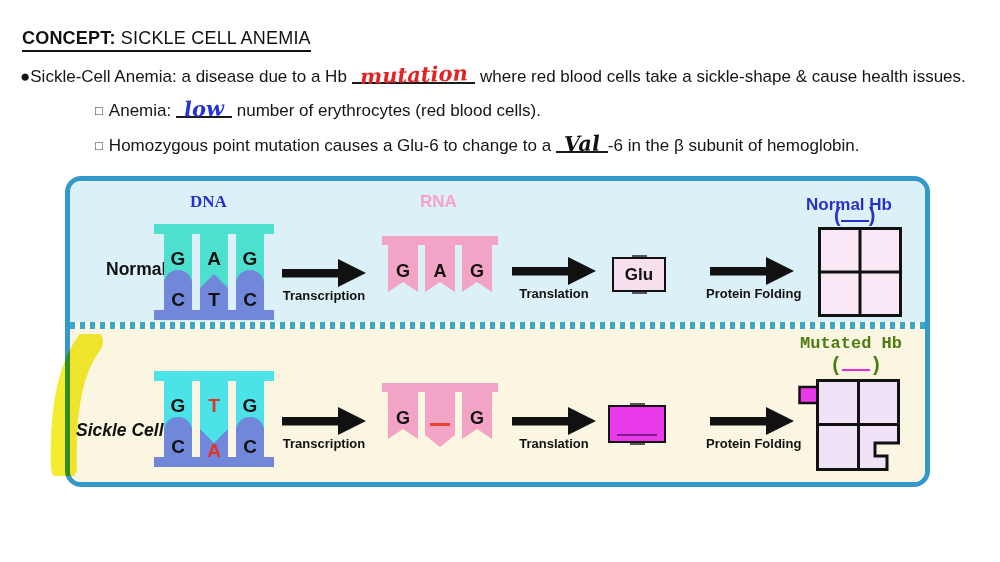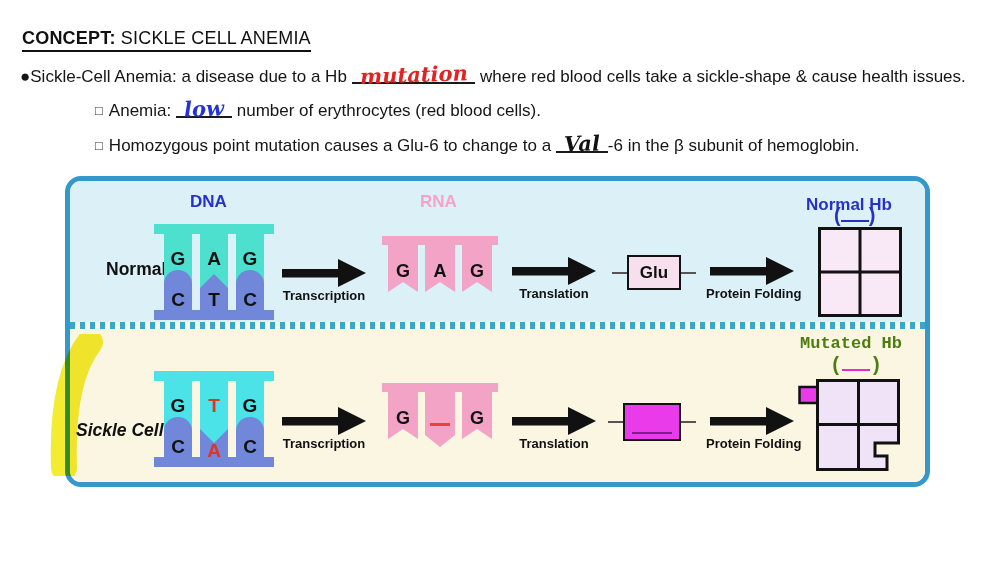--- a/index.html
+++ b/index.html
@@ -32,21 +32,21 @@
   .pink-t{color:#F5A3C8;}
   .mag-t{color:#4d7c0f;font-family:Liberation Mono, monospace;}
   .row-label{font-size:17.5px;font-weight:bold;color:#111;white-space:nowrap;}
   .step-label{font-size:13px;font-weight:bold;color:#111;text-align:center;white-space:nowrap;}
 
   .parens{font-size:20px;font-weight:bold;line-height:20px;white-space:nowrap;}
   .parens .bline{display:inline-block;width:28px;border-bottom:2px solid currentColor;height:14px;}
   .parens.blue-t .bline{border-color:#2531C8;}
   .parens.mag-t .bline{border-color:#E52BD5;}
 
-  .aa-unit{display:flex;align-items:center;}
+  .aa-unit{display:flex;align-items:center;flex-direction:column;}
   .aa-line{width:15px;height:2px;background:#555;}
   .aa-box{width:50px;height:31px;background:#F7DFEE;border:2.5px solid #111;display:flex;align-items:center;justify-content:center;font-size:17px;font-weight:bold;color:#111;}
   .aa-box.magenta{width:54px;height:34px;background:#E93BE9;flex-direction:column;justify-content:flex-end;}
   .aa-box.magenta .inner-line{width:40px;height:2.5px;background:#7C1E8C;margin-bottom:5px;}
 
   .highlight{mix-blend-mode:multiply;}
 
   svg{display:block;}
   svg text{font-family:"Liberation Sans",sans-serif;font-weight:bold;}
 </style>
@@ -65,21 +65,21 @@
 
 <div class="abs textline l3">
   <span class="sq">□</span><span class="it">Homozygous point</span><span> mutation causes a Glu-6 to change to a </span><span class="wblank"><span class="hand black">Val</span></span><span>-6 in the β subunit of hemoglobin.</span>
 </div>
 
 <div class="abs panel">
   <div class="abs sec-normal"></div>
   <div class="abs sep"></div>
   <div class="abs sec-sickle"></div>
 
-  <div class="abs col-title blue-t" style="left:120px;top:11px;">DNA</div>
+  <div class="abs col-title blue-t" style="left:120px;top:11px;font-family:Liberation Serif, serif;">DNA</div>
   <div class="abs col-title pink-t" style="left:350px;top:11px;">RNA</div>
   <div class="abs col-title blue-t" style="left:736px;top:14px;">Normal Hb</div>
   <div class="abs parens blue-t" style="left:764px;top:24px;"><span>(</span><span class="bline"></span><span>)</span></div>
 
   <div class="abs row-label" style="left:28px;top:78px;margin-left:8px;">Normal</div>
 
   <svg class="abs" style="left:84px;top:43px;" width="120" height="96" viewBox="0 0 120 96">
     <rect x="0" y="0" width="120" height="10" fill="#4EE0CF"></rect>
     <rect x="0" y="86" width="120" height="10" fill="#7087DA"></rect>
     <rect x="10" y="10" width="28" height="52" fill="#4EE0CF"></rect>

